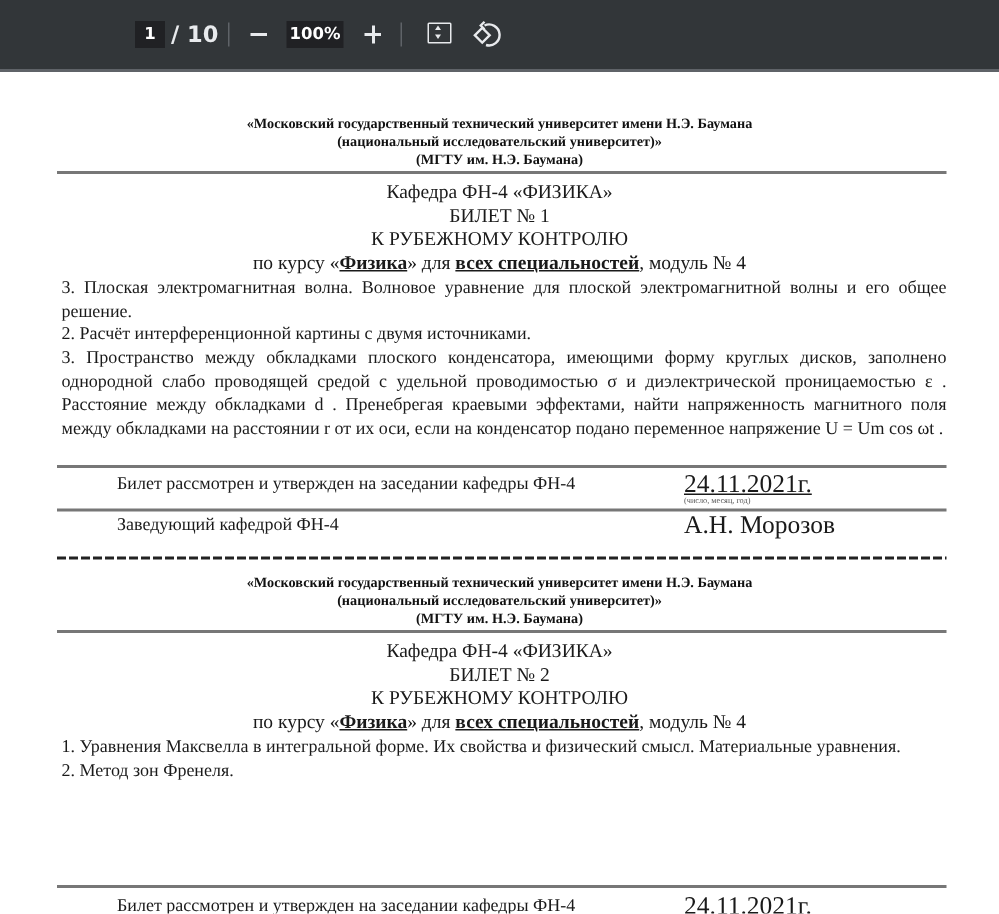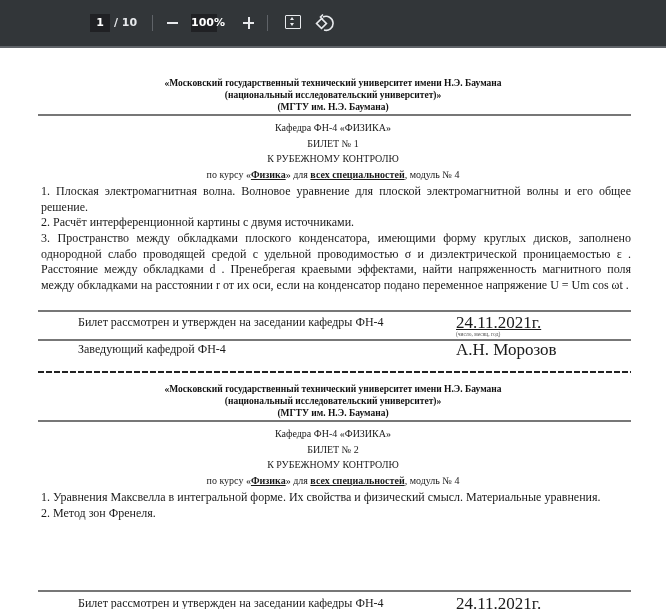--- a/index.html
+++ b/index.html
@@ -11,44 +11,44 @@
       position: absolute; left: 0; top: 0; width: 666px; height: 48px;
       background: #323639;
       border-bottom: 2px solid #5f6368;
       font-family: "DejaVu Sans", sans-serif; color: #ffffff;
     }
     .page-input {
       position: absolute; left: 90px; top: 14px; width: 20px; height: 18px;
       background: #202124; color: #fff; font-size: 11px; line-height: 18px; text-align: center;
       font-weight: bold;
     }
-    .page-total { position: absolute; left: 114px; top: 14px; font-size: 11px; line-height: 18px; font-weight: bold; color: #e8eaed; }
+    .page-total { position: absolute; left: 114px; top: 14px; font-size: 15px; line-height: 18px; font-weight: bold; color: #e8eaed; }
     .sep { position: absolute; top: 15px; width: 1px; height: 16px; background: #5f6368; }
     .zoom-out { position: absolute; left: 164px; top: 13px; width: 16px; height: 20px; cursor: pointer; }
     .zoom-out::after { content: ""; position: absolute; left: 3px; top: 9px; width: 11px; height: 2px; background: #e8eaed; }
     .zoom-input {
-      position: absolute; left: 191px; top: 14px; width: 26px; height: 18px;
+      position: absolute; left: 191px; top: 14px; width: 38px; height: 18px;
       background: #202124; color: #fff; font-size: 11px; line-height: 18px; text-align: center; font-weight: bold;
     }
     .zoom-in { position: absolute; left: 240px; top: 13px; width: 16px; height: 20px; cursor: pointer; }
     .zoom-in::before { content: ""; position: absolute; left: 3px; top: 9px; width: 11px; height: 2px; background: #e8eaed; }
     .zoom-in::after { content: ""; position: absolute; left: 8px; top: 4px; width: 2px; height: 12px; background: #e8eaed; }
     .fit-btn { position: absolute; left: 285px; top: 15px; width: 16px; height: 14px; border: 1.5px solid #e8eaed; border-radius: 1px; cursor: pointer; }
     .fit-btn::before { content: ""; position: absolute; left: 4px; top: 1px; border-left: 2.5px solid transparent; border-right: 2.5px solid transparent; border-bottom: 3px solid #e8eaed; }
     .fit-btn::after { content: ""; position: absolute; left: 4px; top: 7px; border-left: 2.5px solid transparent; border-right: 2.5px solid transparent; border-top: 3px solid #e8eaed; }
     .rotate-btn { position: absolute; left: 314px; top: 13px; width: 20px; height: 20px; cursor: pointer; }
 
     
     .page { position: absolute; left: 0; top: 50px; width: 666px; height: 559px; background: #fff; }
     .uni {
       position: absolute; left: 0; width: 666px; text-align: center;
       font-weight: bold; font-size: 9.5px; line-height: 12px; color: #111;
     }
     .rule { position: absolute; left: 38px; width: 593px; height: 1.5px; background: #777; }
-    .center-block { position: absolute; left: 0; width: 666px; text-align: center; font-size: 10px; line-height: 15.5px; color: #1a1a1a; }
+    .center-block { position: absolute; left: 0; width: 666px; text-align: center; font-size: 13px; line-height: 15.5px; color: #1a1a1a; }
     .center-block b { text-decoration: underline; margin-top: 40px; }
     .q { position: absolute; left: 41px; width: 590px; font-size: 12px; line-height: 15.5px; text-align: justify; color: #1a1a1a; }
     .approve { position: absolute; left: 78px; font-size: 12px; line-height: 15px; }
     .approve-date { position: absolute; left: 456px; font-size: 17px; line-height: 15px; text-decoration: underline; }
     .approve-hint { position: absolute; left: 456px; font-size: 5.5px; line-height: 7px; color: #555; }
     .dashes {
       position: absolute; left: 38px; width: 593px; height: 2px;
       background: repeating-linear-gradient(to right, #222 0, #222 6px, transparent 6px, transparent 8px);
     }
   </style>
@@ -80,21 +80,21 @@
   <div class="uni" style="top:51px">(МГТУ им. Н.Э. Баумана)</div>
   <div class="rule" style="top:64px"></div>
 
   <div class="center-block" style="top:70px">
     <div>Кафедра ФН-4 «ФИЗИКА»</div>
     <div>БИЛЕТ № 1</div>
     <div>К РУБЕЖНОМУ КОНТРОЛЮ</div>
     <div><span>по курсу «</span><b>Физика</b><span>» для </span><b>всех специальностей</b><span>, модуль № 4</span></div>
   </div>
 
-  <div class="q" style="top:134px">1. Плоская электромагнитная волна. Волновое уравнение для плоской электромагнитной волны и его общее решение.</div>
+  <div class="q" style="top:134px">3. Плоская электромагнитная волна. Волновое уравнение для плоской электромагнитной волны и его общее решение.</div>
   <div class="q" style="top:165px">2. Расчёт интерференционной картины с двумя источниками.</div>
   <div class="q" style="top:181px">3. Пространство между обкладками плоского конденсатора, имеющими форму круглых дисков, заполнено однородной слабо проводящей средой с удельной проводимостью σ и диэлектрической проницаемостью ε . Расстояние между обкладками d . Пренебрегая краевыми эффектами, найти напряженность магнитного поля между обкладками на расстоянии r от их оси, если на конденсатор подано переменное напряжение U = Um cos ωt .</div>
 
   <div class="rule" style="top:260px"></div>
   <div class="approve" style="top:265px">Билет рассмотрен и утвержден на заседании кафедры ФН-4</div>
   <div class="approve-date" style="top:265px">24.11.2021г.</div>
   <div class="approve-hint" style="top:281px">(число, месяц, год)</div>
   <div class="rule" style="top:289px"></div>
   <div class="approve" style="top:292px">Заведующий кафедрой ФН-4</div>
   <div class="approve-date" style="top:292px; text-decoration:none">А.Н. Морозов</div>

